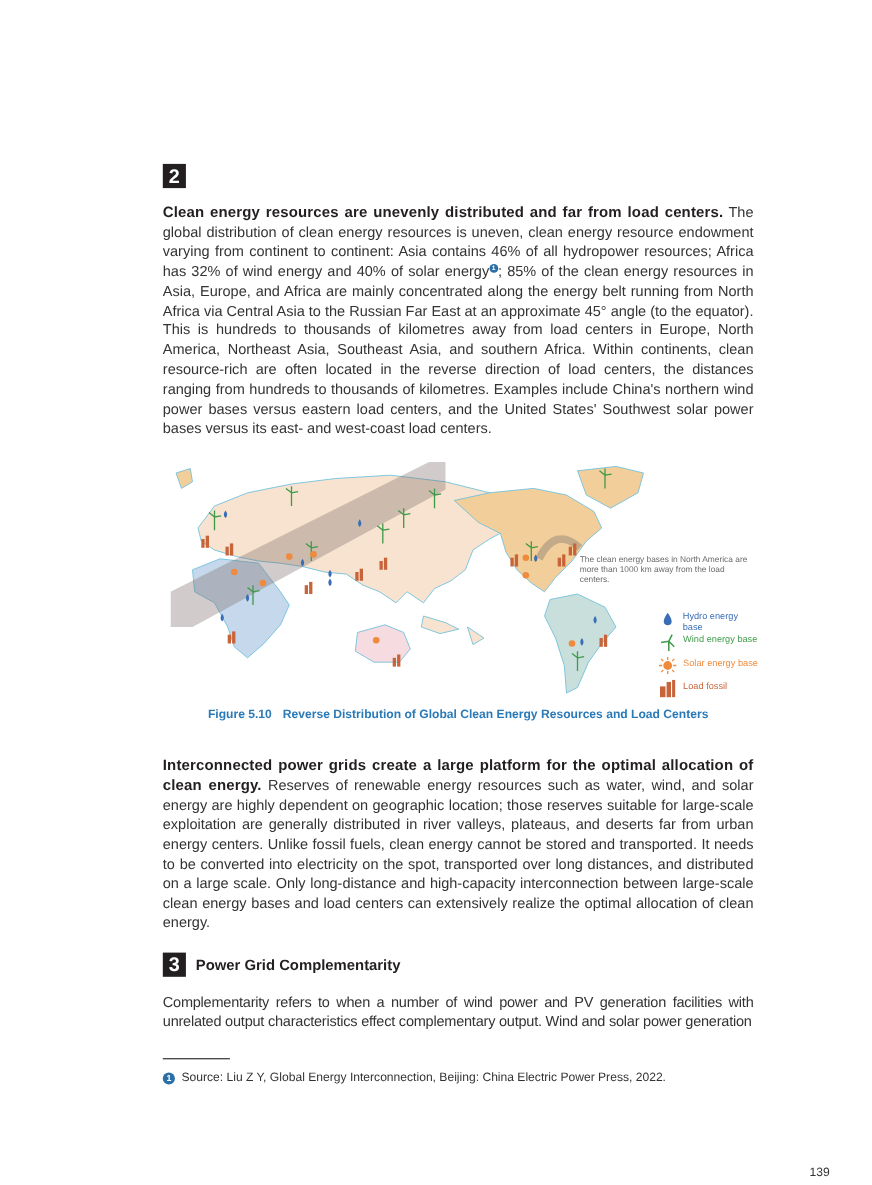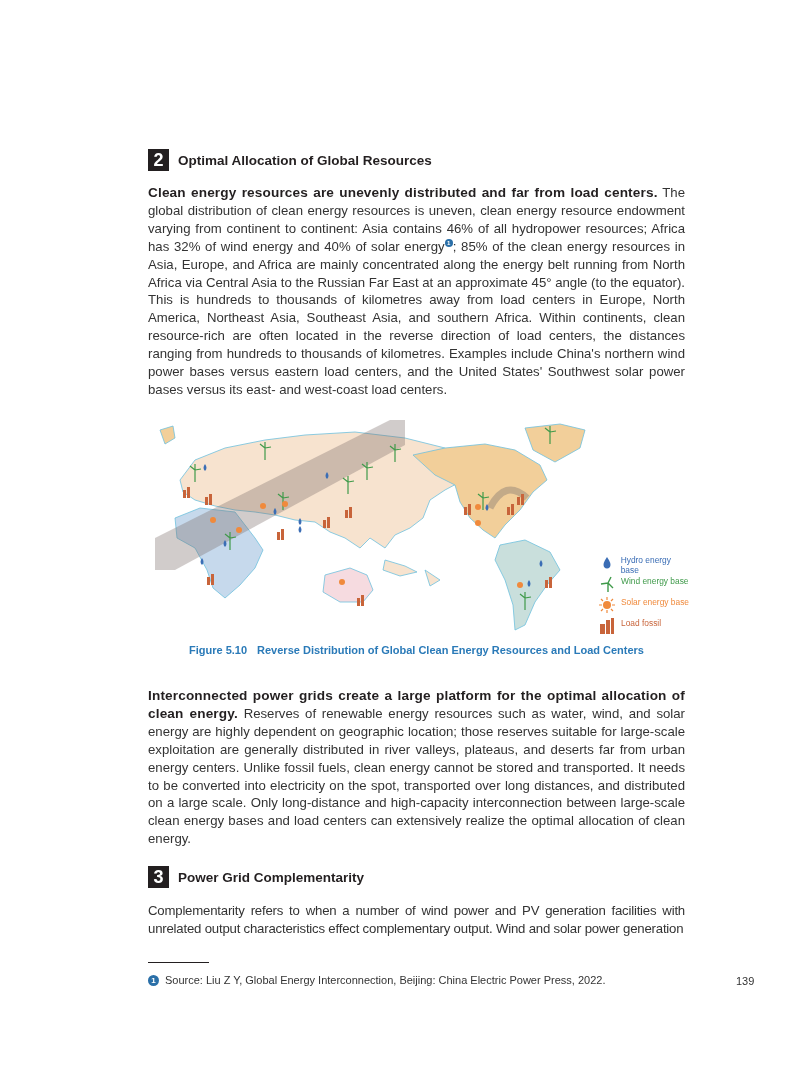--- a/index.html
+++ b/index.html
@@ -29,28 +29,27 @@
   .legend-row .ic { width: 16px; height: 16px; margin-right: 6px; display: flex; align-items: center; justify-content: center; }
 
   .caption { position: absolute; left: 148px; top: 644px; width: 537px; text-align: center;
              font-size: 11px; font-weight: bold; color: #2a7ab8; }
   .caption .num { margin-right: 10px; }
 
   .fn-rule { position: absolute; left: 148px; top: 962px; width: 61px; height: 1px; background: #231f20; }
   .footnote { position: absolute; left: 148px; top: 974px; font-size: 11px; color: #333; display: flex; align-items: center; }
   .footnote .dot { width: 11px; height: 11px; border-radius: 50%; background: #2a6fa8; color: #fff;
                    font-size: 8px; line-height: 11px; text-align: center; font-weight: bold; margin-right: 6px; }
-  .page-num { position: absolute; left: 736px; top: 975px; font-size: 11px; color: #333; }
+  .page-num { position: absolute; left: 736px; top: 1060px; font-size: 11px; color: #333; }
 </style>
 </head>
 <body>
 
 <div class="section-head" style="top:149px;">
   <div class="section-num">2</div>
-  <div class="section-title">Optimal Allocation of Global Resources</div>
 </div>
 
 <div class="para" style="top:184px;">
   <b class="lead">Clean energy resources are unevenly distributed and far from load centers.</b><span> The global distribution of clean energy resources is uneven, clean energy resource endowment varying from continent to continent: Asia contains 46% of all hydropower resources; Africa has 32% of wind energy and 40% of solar energy</span><sup class="fn">1</sup><span>; 85% of the clean energy resources in Asia, Europe, and Africa are mainly concentrated along the energy belt running from North Africa via Central Asia to the Russian Far East at an approximate 45° angle (to the equator). This is hundreds to thousands of kilometres away from load centers in Europe, North America, Northeast Asia, Southeast Asia, and southern Africa. Within continents, clean resource-rich are often located in the reverse direction of load centers, the distances ranging from hundreds to thousands of kilometres. Examples include China's northern wind power bases versus eastern load centers, and the United States' Southwest solar power bases versus its east- and west-coast load centers.</span>
 </div>
 
 <div class="figure">
   <svg width="535" height="218" viewBox="0 0 535 218">
 
     <path d="M5,10 L18,6 L20,18 L10,24 Z" fill="#f2cf9a" stroke="#6fc0dd" stroke-width="0.8"></path>
@@ -130,20 +129,21 @@
         <rect x="313" y="84" width="3" height="11"></rect>
       <rect x="352" y="87" width="3" height="8"></rect>
         <rect x="356" y="84" width="3" height="11"></rect>
       <rect x="362" y="77" width="3" height="8"></rect>
         <rect x="366" y="74" width="3" height="11"></rect>
       <rect x="390" y="160" width="3" height="8"></rect>
         <rect x="394" y="157" width="3" height="11"></rect>
     </g>
   </svg>
 
+  <div class="map-note" style="left:372px; top:84px; width:160px;">The clean energy bases in North America are more than 1000 km away from the load centers.</div>
 
   <div class="legend">
     <div class="legend-row">
       <span class="ic">
         <svg width="10" height="13" viewBox="0 0 10 13">
             <path d="M5,0 Q10,7 8,10 Q5,13 2,10 Q0,7 5,0Z" fill="#3a6db5"></path>
           </svg>
       </span>
       <span style="color:#3a6db5;">Hydro energy base</span>
     </div>

